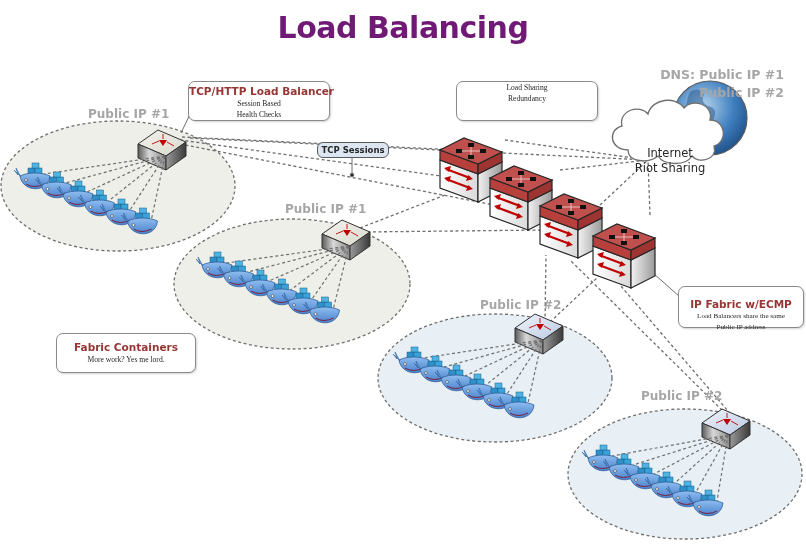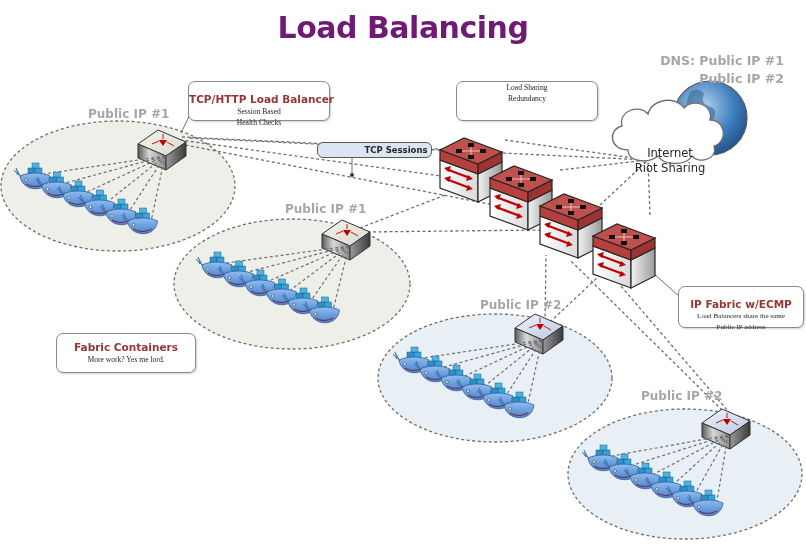--- a/index.html
+++ b/index.html
@@ -1,24 +1,24 @@
 <!DOCTYPE html>
 <html><head>
 <meta charset="utf-8">
 <style>
   html, body { margin: 0; padding: 0; background: #ffffff; }
   body { width: 806px; height: 544px; position: relative; overflow: hidden; font-family: "DejaVu Sans", sans-serif; }
   #diagram { position: absolute; left: 0; top: 0; }
   .title { position: absolute; left: 0; width: 806px; top: 10px; text-align: center; font-family: "DejaVu Sans", sans-serif; font-weight: bold; font-size: 30px; color: #701a75; letter-spacing: -0.5px; }
   .ip-label { position: absolute; font-family: "DejaVu Sans", sans-serif; font-weight: bold; font-size: 12px; color: #a6a6a6; white-space: nowrap; }
-  .dns-label { position: absolute; font-family: "DejaVu Sans", sans-serif; font-weight: bold; font-size: 12.5px; color: #a6a6a6; text-align: right; line-height: 18px; white-space: nowrap; }
+  .dns-label { position: absolute; font-family: "DejaVu Sans", sans-serif; font-weight: bold; font-size: 12.5px; color: #a6a6a6; text-align: right; line-height: 18px; white-space: nowrap; margin-top: 14px; }
   .callout { position: absolute; background: #fff; border: 1px solid #8a8a8a; border-radius: 7px; text-align: center; box-shadow: 1px 1px 2px rgba(0,0,0,0.18); }
   .callout .h { font-family: "DejaVu Sans", sans-serif; font-weight: bold; color: #953735; font-size: 10.5px; line-height: 13px; white-space: nowrap; }
   .callout .s { font-family: Liberation Serif, serif; color: #262626; font-size: 7.6px; line-height: 11px; white-space: nowrap; }
-  .pill { position: absolute; background: #dce6f2; border: 1px solid #595959; border-radius: 6px; font-family: "DejaVu Sans", sans-serif; font-weight: bold; font-size: 8.5px; color: #262626; text-align: center; line-height: 14px; padding-left: 43px; }
+  .pill { position: absolute; background: #dce6f2; border: 1px solid #595959; border-radius: 6px; font-family: "DejaVu Sans", sans-serif; font-weight: bold; font-size: 8.5px; color: #262626; text-align: center; line-height: 14px; }
   .cloud-text { position: absolute; font-family: "DejaVu Sans", sans-serif; font-size: 11.5px; color: #262626; text-align: center; line-height: 15px; white-space: nowrap; }
 </style>
 </head>
 <body>
 
 <svg id="diagram" width="806" height="544" viewBox="0 0 806 544" xmlns="http://www.w3.org/2000/svg">
   <defs>
     <linearGradient id="boxTop" x1="0" y1="0" x2="1" y2="1">
       <stop offset="0" stop-color="#f4f4ee"></stop>
         <stop offset="1" stop-color="#d8d8ce"></stop>
@@ -482,21 +482,21 @@
   <div>DNS: Public IP #1</div>
   <div>Public IP #2</div>
 </div>
 
 <div class="cloud-text" style="left:630px; top:118px; width:80px;margin-top:28px;">
   <div>Internet</div>
   <div>Riot Sharing</div>
 </div>
 
 <div class="callout" style="left:188px; top:81px; width:140px; height:38px;">
-  <div class="h" style="margin-top:11px;">TCP/HTTP Load Balancer</div>
+  <div class="h" style="margin-top:3px;">TCP/HTTP Load Balancer</div>
   <div class="s">Session Based</div>
   <div class="s">Health Checks</div>
 </div>
 
 <div class="callout" style="left:456px; top:81px; width:140px; height:38px;">
   <div class="s">Load Sharing</div>
   <div class="s">Redundancy</div>
 </div>
 
 <div class="callout" style="left:678px; top:286px; width:124px; height:40px;">

